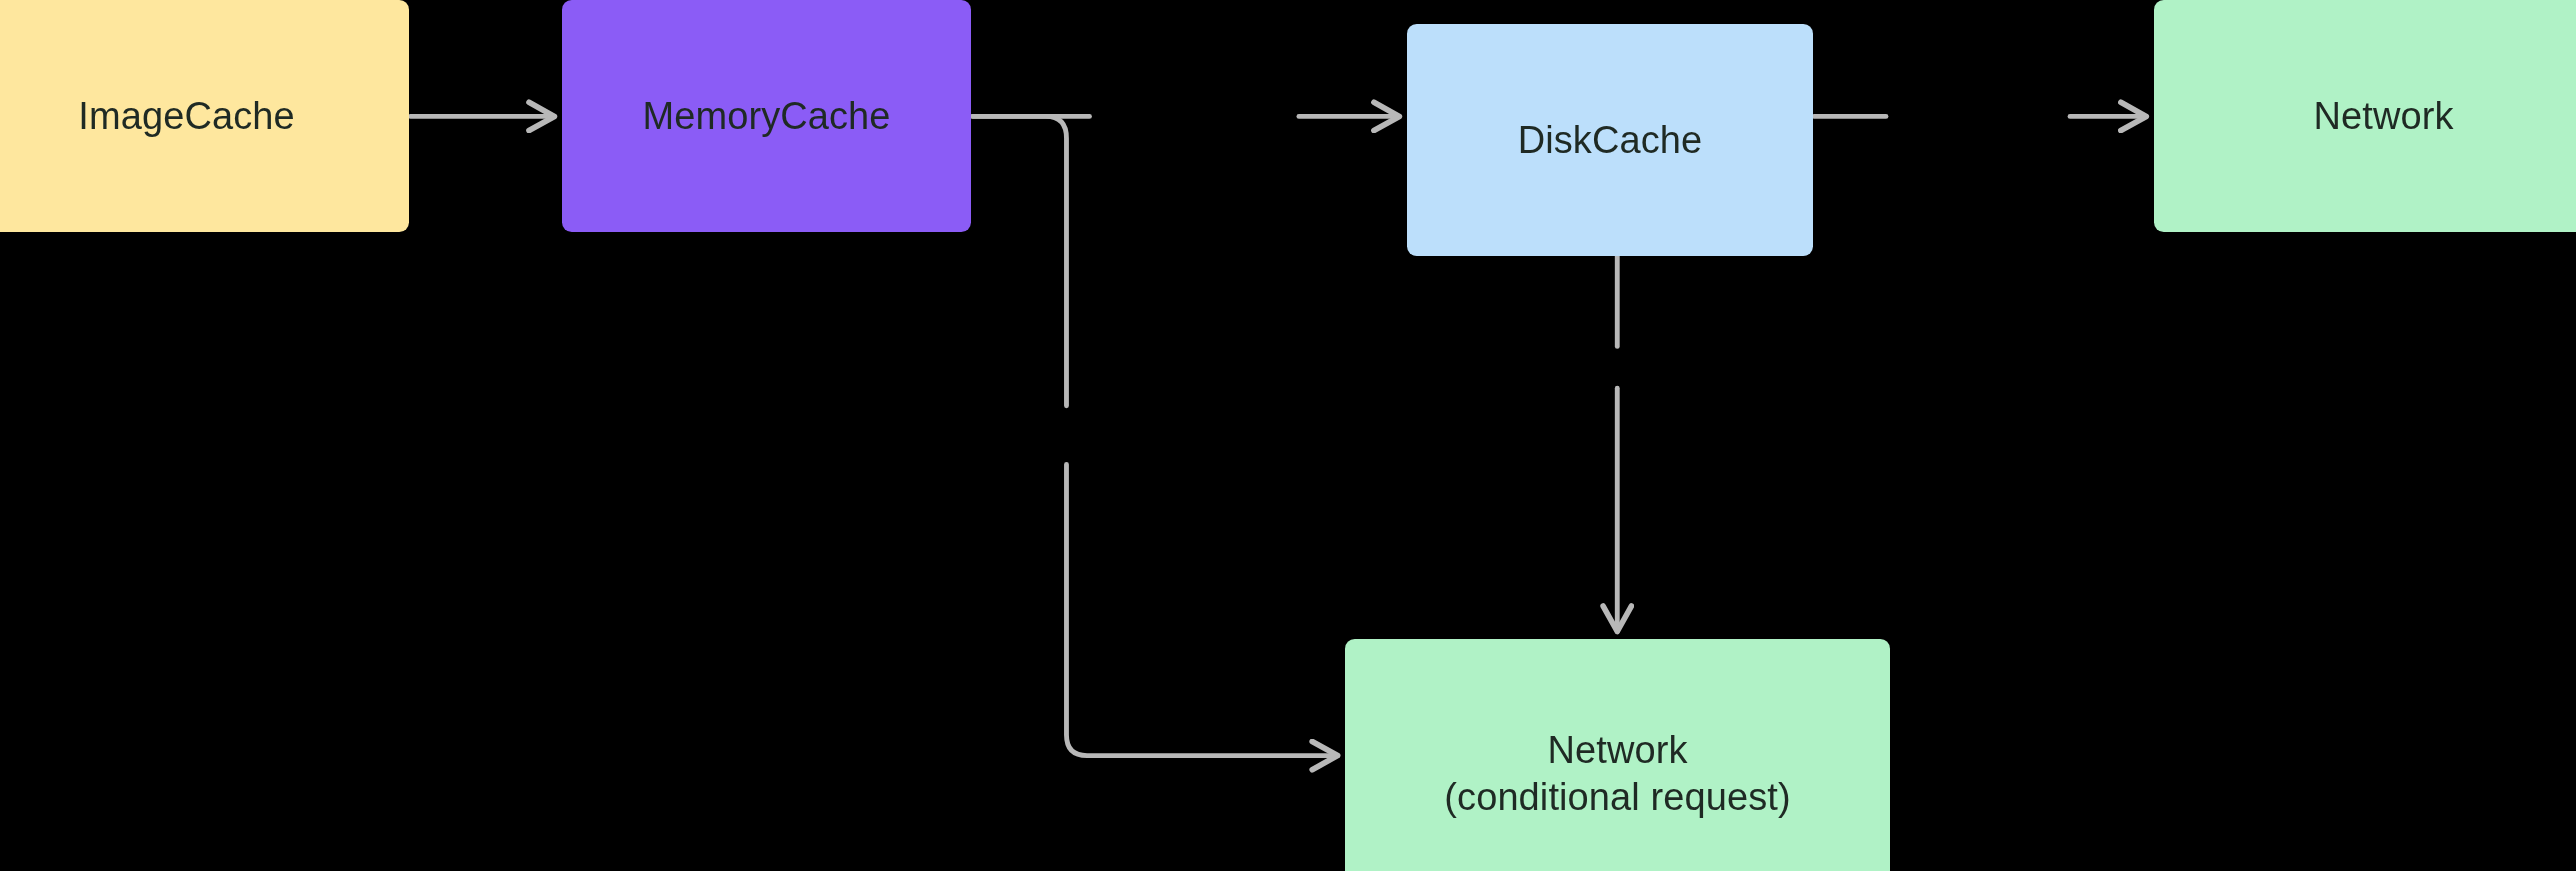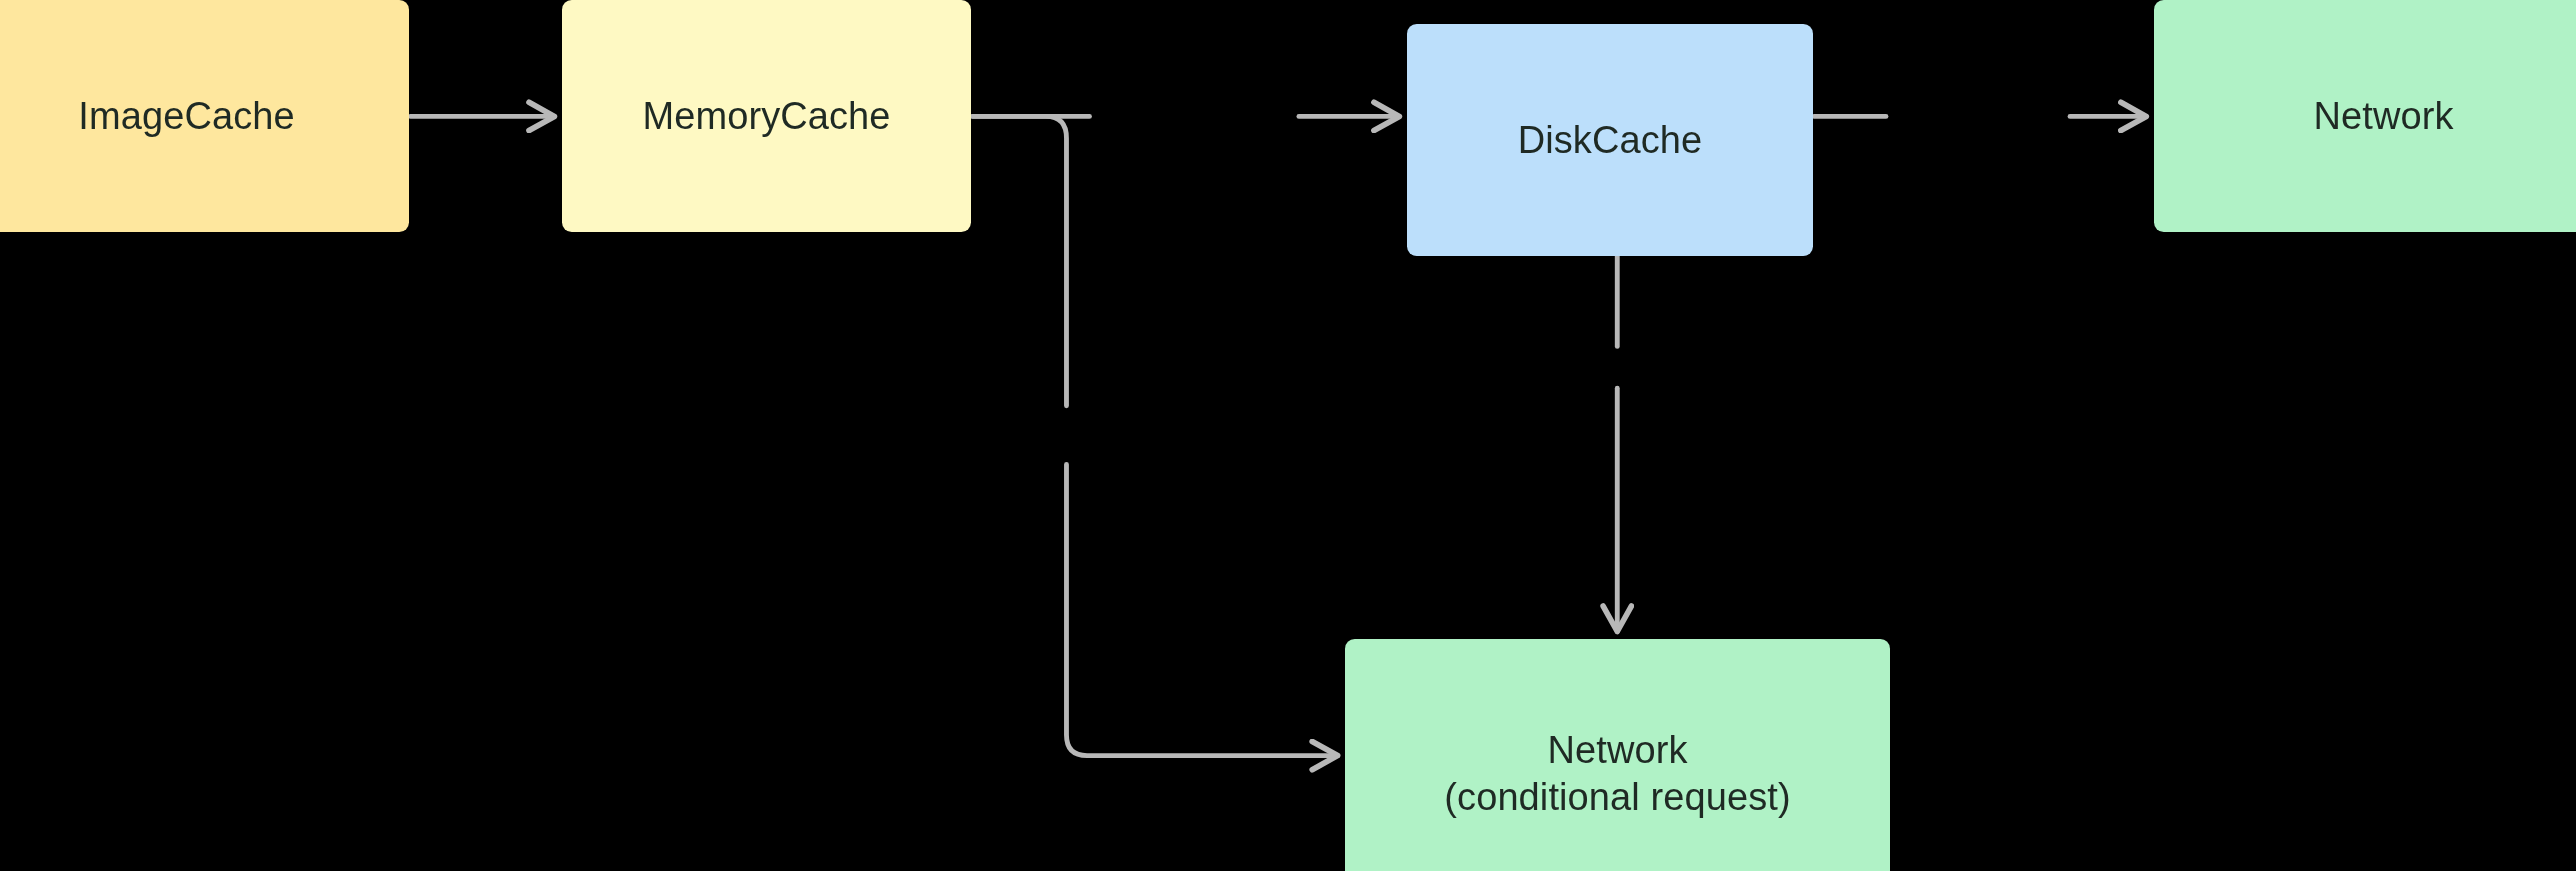--- a/index.html
+++ b/index.html
@@ -86,21 +86,21 @@
       <path d="M 2672 384 L 2672 572"></path>
 
       <path d="M 2672 641 L 2672 1043" marker-end="url(#arrowhead)"></path>
     </g>
   </svg>
 
   <div class="node" id="node-imagecache" style="background:#FEE79E;">
     <span class="node-label">ImageCache</span>
   </div>
 
-  <div class="node" id="node-memorycache" style="background:#fef9c3;">
+  <div class="node" id="node-memorycache" style="background:#8b5cf6;">
     <span class="node-label">MemoryCache</span>
   </div>
 
   <div class="node" id="node-diskcache" style="background:#BCDFFB;margin-top:24px;">
     <span class="node-label">DiskCache</span>
   </div>
 
   <div class="node" id="node-network" style="background:#B0F2C6;">
     <span class="node-label">Network</span>
   </div>

